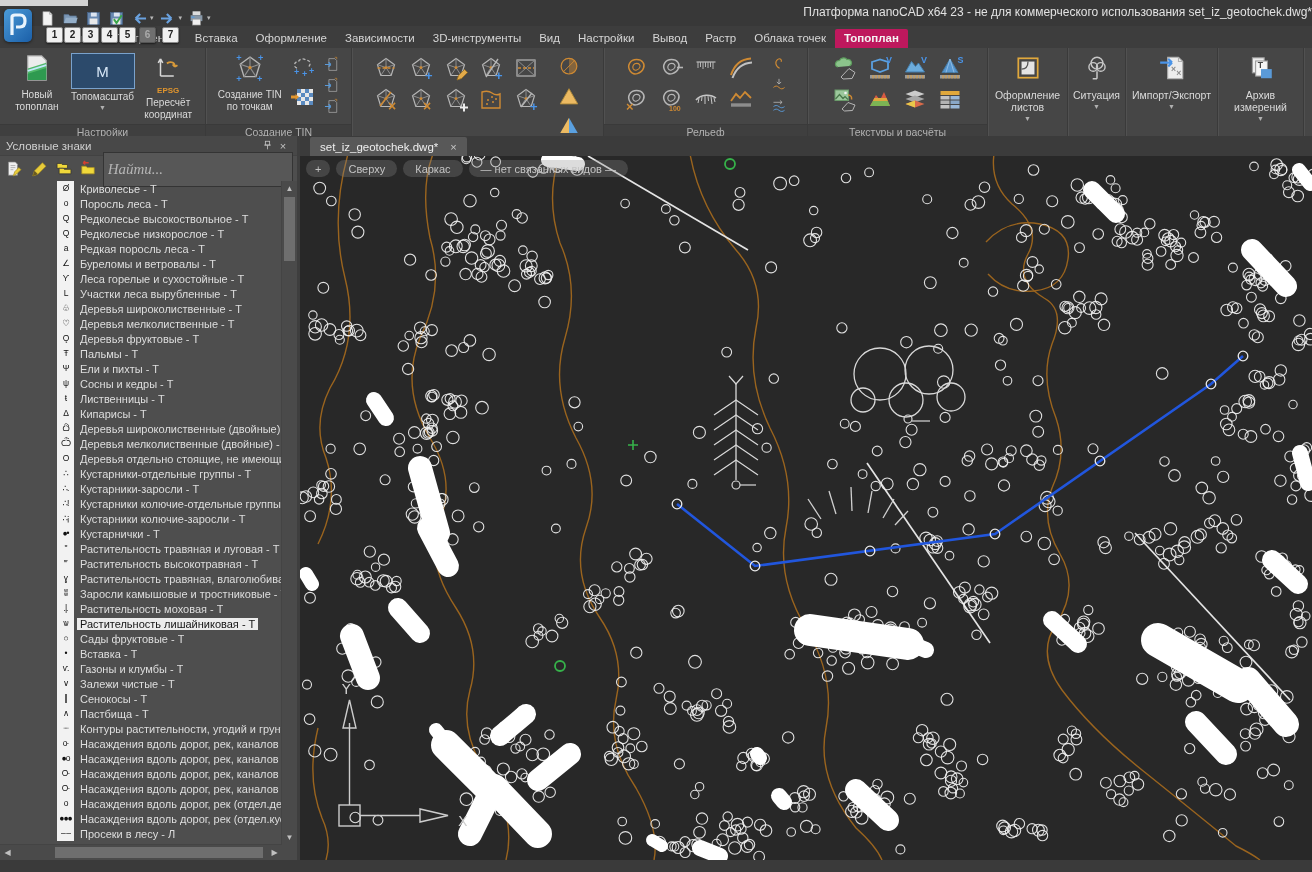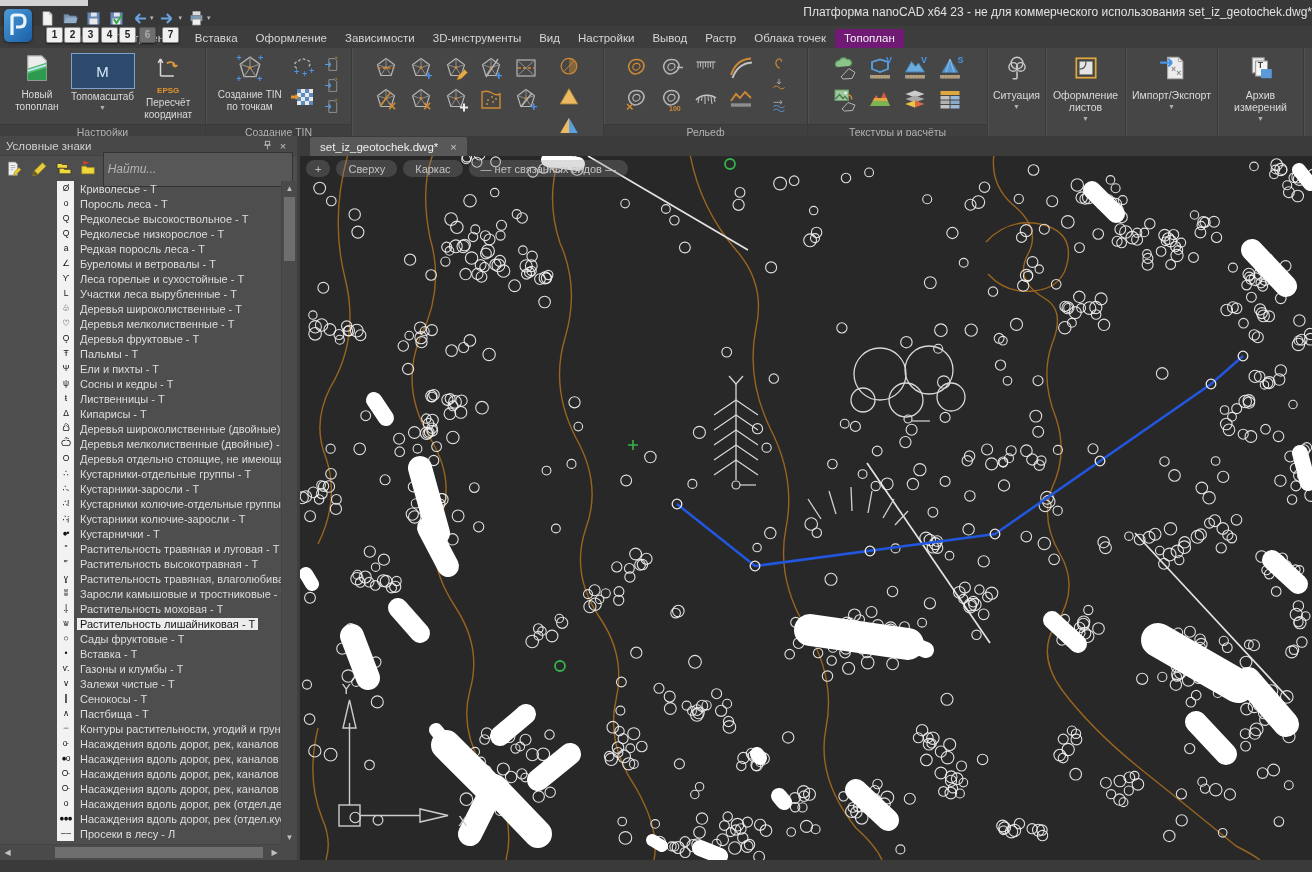--- a/index.html
+++ b/index.html
@@ -12,21 +12,21 @@
   .logo svg{display:block;margin:4px auto;}
   .qat{position:absolute;left:38px;top:9px;display:flex;align-items:center;gap:5px;z-index:30;}
   .qat .qbtn{width:18px;height:18px;display:flex;align-items:center;justify-content:center;}
   .qat .qcaret{color:#b8b8b8;font-size:7px;margin-left:-3px;}
   .keytips{position:absolute;top:27px;left:0;z-index:40;}
   .keytip{position:absolute;width:15px;height:14px;background:#f0f0f0;border:1px solid #8a8a8a;border-radius:2px;color:#222;font-size:10px;font-weight:bold;text-align:center;line-height:14px;box-shadow:0 1px 2px rgba(0,0,0,.55);}
   .keytip.disabled{background:#6f6f6f;color:#aaa;border-color:#555;}
   
   .tabrow{position:absolute;left:0;top:26px;width:1312px;height:22px;background:#3d3d3d;display:flex;align-items:flex-end;padding-left:42px;box-sizing:border-box;}
   .rtab{padding:3px 9px 4px 9px;font-size:11.5px;color:#d6d6d6;white-space:nowrap;cursor:default;}
-  .rtab.active{background:#701a75;color:#f4f4f4;border-radius:2px 2px 0 0;}
+  .rtab.active{background:#be185d;color:#f4f4f4;border-radius:2px 2px 0 0;font-weight:bold;}
   
   .ribbon{position:absolute;left:0;top:48px;width:1312px;height:93px;background:#464646;display:flex;border-bottom:1px solid #323232;box-sizing:border-box;}
   .r-panel{display:flex;flex-direction:column;border-right:1px solid #3a3a3a;box-shadow:1px 0 0 #515151;box-sizing:border-box;}
   .r-body{flex:1;display:flex;align-items:flex-start;justify-content:space-evenly;padding:3px 4px 0 4px;}
   .r-label{height:15px;font-size:10.5px;color:#b2b2b2;text-align:center;background:#3f3f3f;border-top:1px solid #3a3a3a;line-height:14px;overflow:hidden;}
   .bigbtn{display:flex;flex-direction:column;align-items:center;width:66px;padding-top:2px;cursor:default;}
   .bigbtn .blabel{font-size:10px;color:#dadada;text-align:center;line-height:11.5px;margin-top:2px;}
   .bigbtn .bcaret{font-size:7px;color:#b0b0b0;margin-top:1px;}
   .mbox{width:62px;height:34px;background:#2c4a6b;border:1px solid #7aa2cc;display:flex;align-items:center;justify-content:center;color:#d8e8f8;font-size:15px;}
   .epsg-badge{font-size:8px;font-weight:bold;color:#e0952e;line-height:8px;}
@@ -40,21 +40,21 @@
   .ribbon-strip{position:absolute;left:0;top:141px;width:1312px;height:7px;background:#3f3f3f;}
   
   .content{position:absolute;left:0;top:136px;width:1312px;height:724px;display:flex;}
   
   .sidebar{position:relative;width:297px;background:#4e4e4e;flex:none;}
   .sb-header{height:19px;background:#484848;display:flex;align-items:center;padding:0 6px;border-bottom:1px solid #424242;}
   .sb-title{font-size:11.5px;color:#d0d0d0;flex:1;}
   .sb-hicon{width:16px;height:14px;display:flex;align-items:center;justify-content:center;color:#c0c0c0;font-size:11px;}
   .sb-toolbar{height:26px;display:flex;align-items:center;padding:0 4px;gap:4px;}
   .sb-tbtn{width:22px;height:20px;display:flex;align-items:center;justify-content:center;}
-  .sb-search{margin-left:auto;width:192px;height:17px;background:#575757;border:1px solid #343434;color:#cfcfcf;font-size:12px;font-style:italic;padding:8px 4px;font-family:Liberation Sans, sans-serif;}
+  .sb-search{margin-left:auto;width:192px;height:17px;background:#575757;border:1px solid #343434;color:#cfcfcf;font-size:15px;font-style:italic;padding:8px 4px;font-family:Liberation Serif, serif;}
   .sb-search::placeholder{color:#b5b5b5;}
   .sb-list{position:absolute;left:0;top:45px;right:15px;bottom:15px;overflow:hidden;}
   .sb-row{height:15px;display:flex;align-items:center;white-space:nowrap;}
   .sb-glyph{margin-left:57px;width:17px;height:15px;background:#f2f2f2;color:#111;font-size:8.5px;text-align:center;line-height:15px;flex:none;overflow:hidden;letter-spacing:-1px;}
   .sb-label{margin-left:6px;font-size:11px;color:#dedede;overflow:hidden;}
   .sb-row.selected .sb-label{background:#ececec;color:#141414;padding:0 3px;margin-left:3px;}
   .vscroll{position:absolute;right:0;top:45px;width:15px;bottom:15px;background:#4a4a4a;border-left:1px solid #444;}
   .hscroll{position:absolute;left:0;bottom:0;height:15px;right:15px;background:#4a4a4a;border-top:1px solid #444;}
   .scorner{position:absolute;right:0;bottom:0;width:15px;height:15px;background:#4a4a4a;}
   .sarrow{position:absolute;color:#c0c0c0;font-size:8px;width:15px;height:15px;text-align:center;line-height:15px;}
@@ -503,37 +503,37 @@
                 <rect x="3.5" y="14.5" width="9" height="3.5" fill="#b2b2b2"></rect>
                 <rect x="13.5" y="14.5" width="9" height="3.5" fill="#8aa8c8"></rect>
                 <rect x="3.5" y="19" width="9" height="3.5" fill="#c2c2c2"></rect>
                 <rect x="13.5" y="19" width="9" height="3.5" fill="#9ab8d8"></rect>
               </svg>
             </div>
           </div>
         </div>
         <div class="r-label">Текстуры и расчёты</div>
       </div>
+      <div class="tallbtn" style="width: 80px;">
+        <span><svg width="28" height="28" viewBox="0 0 26 26" aria-hidden="true">
+            <rect x="4" y="4" width="18" height="18" fill="none" stroke="#e0a83c" stroke-width="1.6"></rect>
+            <rect x="7" y="7" width="12" height="12" fill="#e4e4e4"></rect>
+            <path d="M7 14C11 14 13 11 13 7" fill="none" stroke="#555" stroke-width="1.2"></path>
+          </svg></span>
+        <div class="blabel">Оформление листов</div>
+        <div class="bcaret">▼</div>
+      </div>
       <div class="tallbtn" style="width: 58px;">
         <span><svg width="28" height="28" viewBox="0 0 26 26" aria-hidden="true">
             <circle cx="13" cy="8.5" r="5.5" fill="none" stroke="#c8c8c8" stroke-width="1.3"></circle>
             <circle cx="9.5" cy="12" r="4" fill="none" stroke="#c8c8c8" stroke-width="1.3"></circle>
             <circle cx="16.5" cy="12" r="4" fill="none" stroke="#c8c8c8" stroke-width="1.3"></circle>
             <path d="M13 16V23M13 23H9" stroke="#c8c8c8" stroke-width="1.4"></path>
           </svg></span>
         <div class="blabel">Ситуация</div>
-        <div class="bcaret">▼</div>
-      </div>
-      <div class="tallbtn" style="width: 80px;">
-        <span><svg width="28" height="28" viewBox="0 0 26 26" aria-hidden="true">
-            <rect x="4" y="4" width="18" height="18" fill="none" stroke="#e0a83c" stroke-width="1.6"></rect>
-            <rect x="7" y="7" width="12" height="12" fill="#e4e4e4"></rect>
-            <path d="M7 14C11 14 13 11 13 7" fill="none" stroke="#555" stroke-width="1.2"></path>
-          </svg></span>
-        <div class="blabel">Оформление листов</div>
         <div class="bcaret">▼</div>
       </div>
       <div class="tallbtn" style="width: 92px;">
         <span><svg width="28" height="28" viewBox="0 0 26 26" aria-hidden="true">
             <path d="M9 3H19L23 7V23H9Z" fill="#ececec" stroke="#b0b0b0"></path>
             <path d="M19 3V7H23" fill="none" stroke="#b0b0b0"></path>
             <path d="M2 8H13M13 8 9.5 4.5M13 8 9.5 11.5" fill="none" stroke="#4a94e8" stroke-width="2"></path>
             <text x="12" y="17" font-size="8" font-weight="bold" fill="#888">×</text>
             <text x="17" y="20" font-size="8" font-weight="bold" fill="#888">×</text>
           </svg></span>

